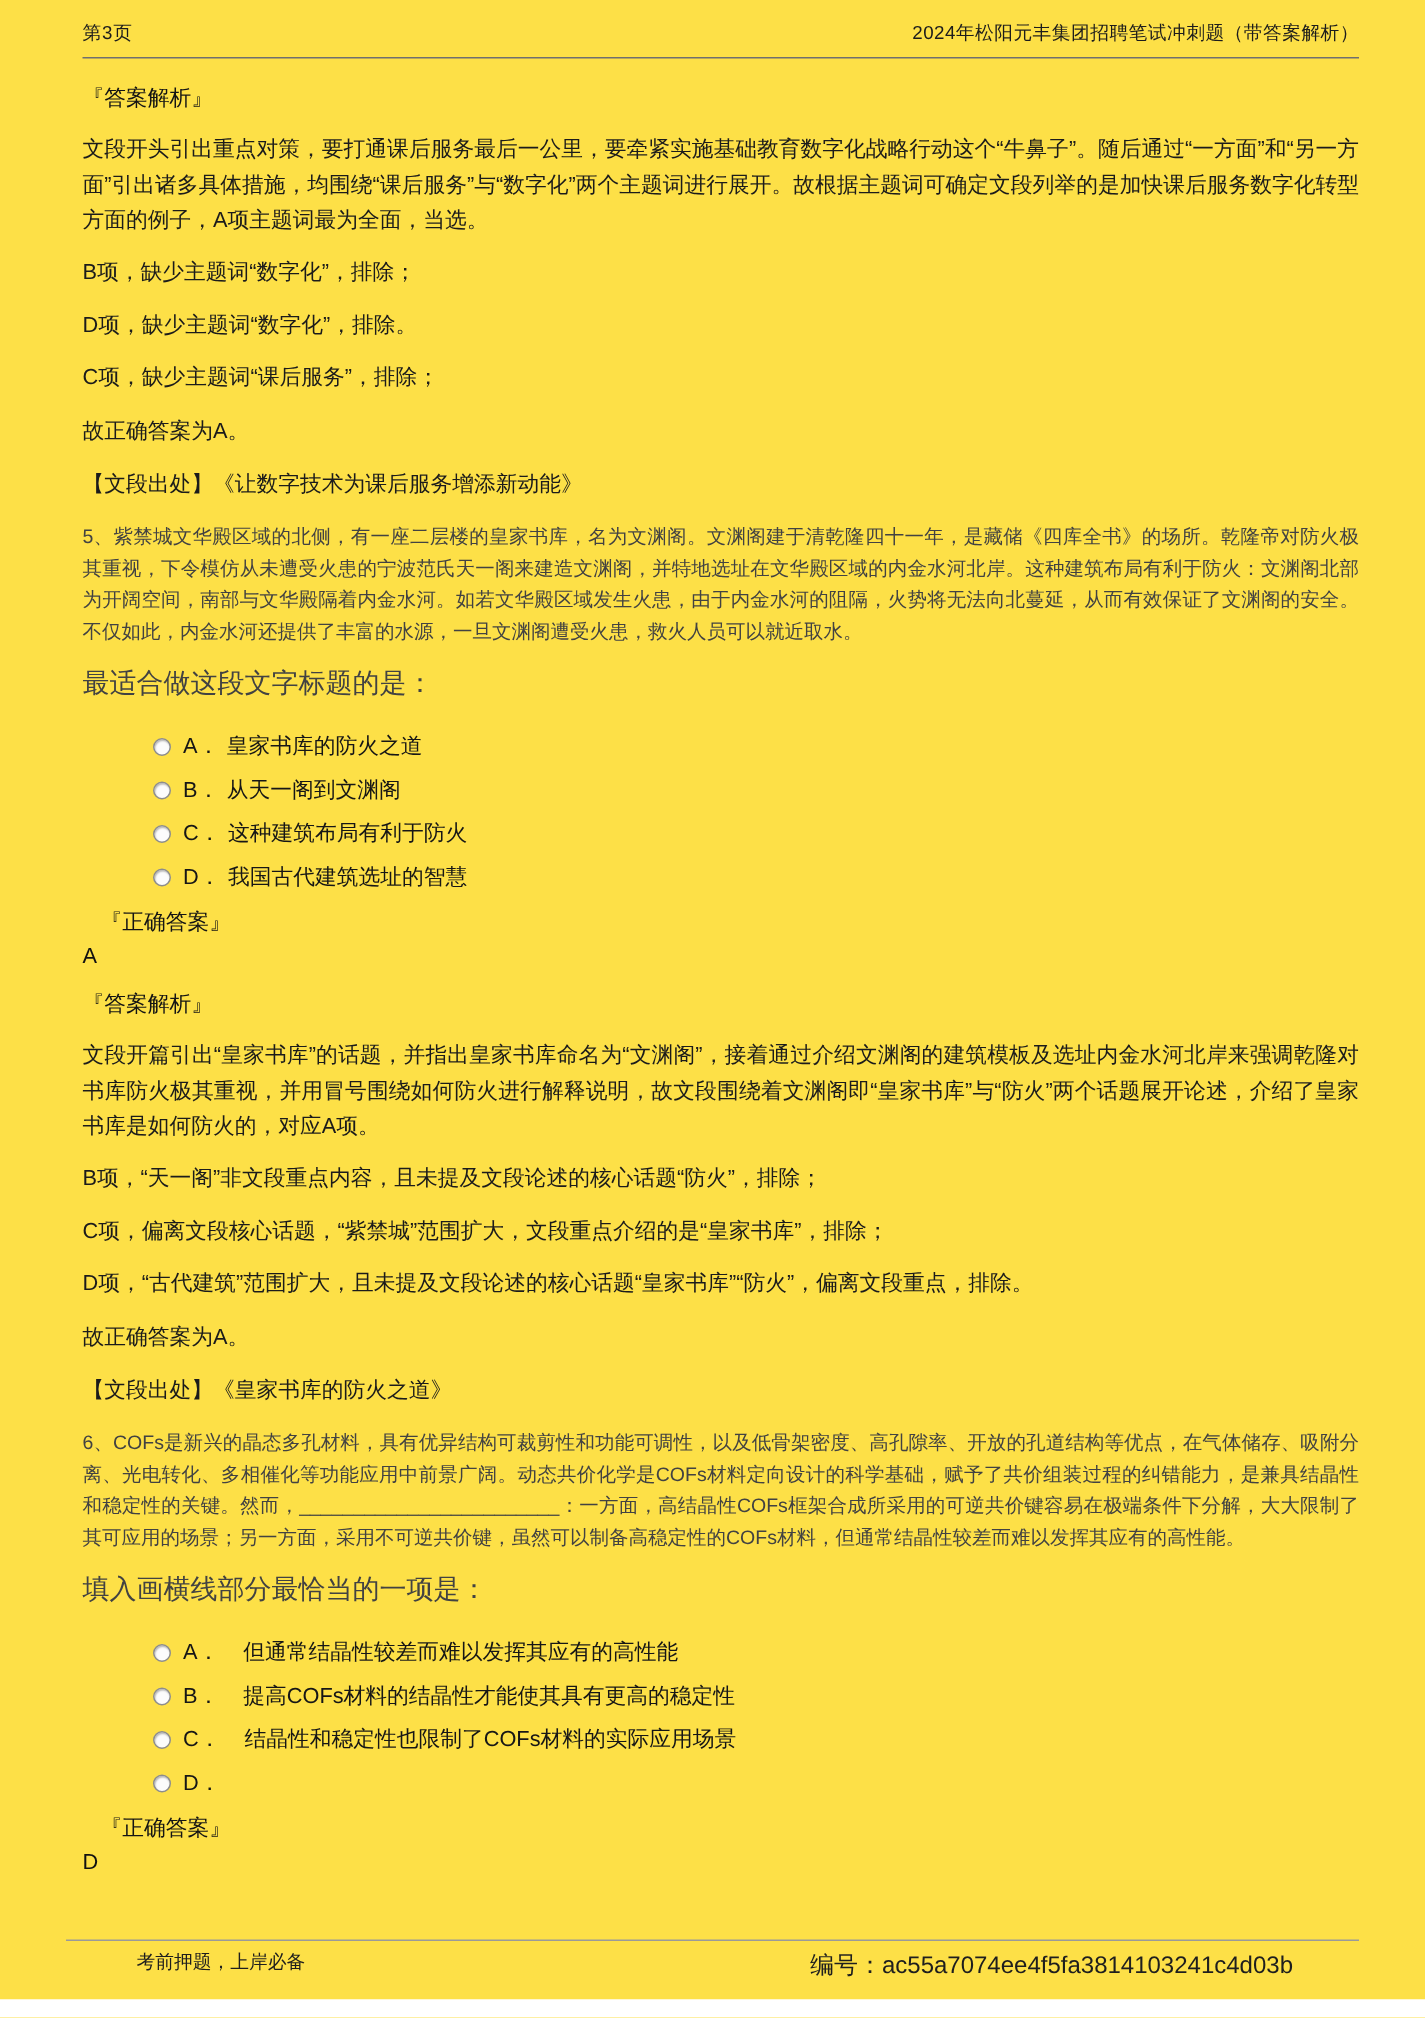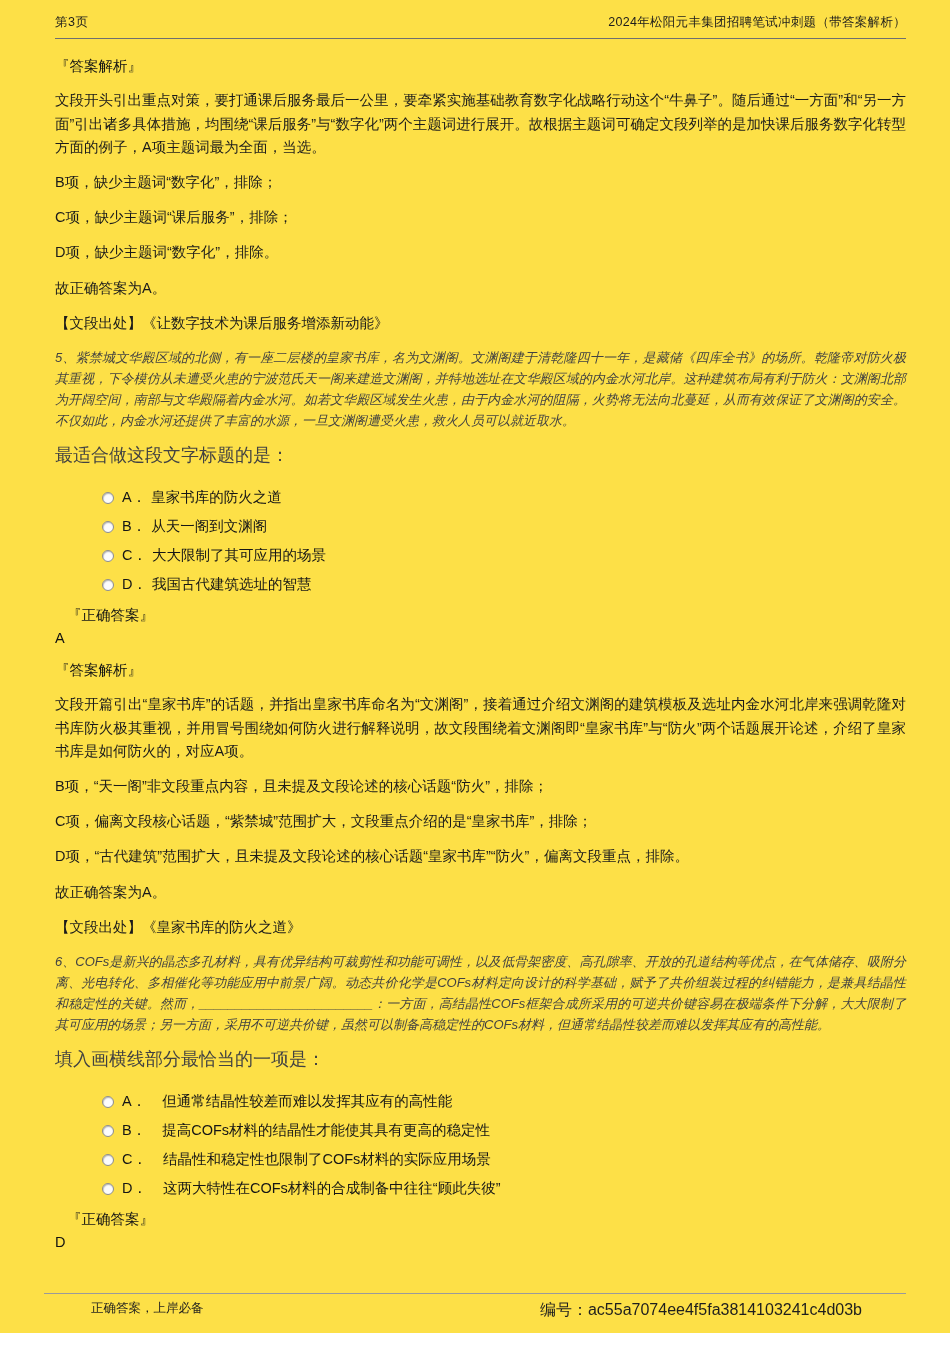--- a/index.html
+++ b/index.html
@@ -29,21 +29,21 @@
   .bracket-label{
     font-size:14.5px;color:#141414;margin:0 0 11px;line-height:1.55;
   }
   .ans-label{margin:3px 12px 1px;}
   .ans-letter{
     font-size:14.5px;color:#111;margin:0 0 11px;line-height:1.4;
     font-family:"Liberation Sans","DejaVu Sans",sans-serif;
   }
   .stem{
     font-size:13px;line-height:1.62;color:#424242;
-    margin:2px 0 11px;text-align:justify;font-style:italic;
+    margin:2px 0 11px;text-align:justify;
   }
   .prompt{
     font-size:18px;line-height:1.5;color:#424242;
     margin:0 0 19px;
   }
   .opts{margin:0 0 8px;padding-left:47px;}
   .opt{
     display:flex;align-items:center;
     margin-bottom:10px;
     font-size:14.5px;color:#161616;
@@ -80,43 +80,43 @@
     <div class="header">
       <span class="page-num">第3页</span>
       <span class="doc-title">2024年松阳元丰集团招聘笔试冲刺题（带答案解析）</span>
     </div>
 
     <div class="body-blocks">
 
       <p class="bracket-label">『答案解析』</p>
       <p class="exp">文段开头引出重点对策，要打通课后服务最后一公里，要牵紧实施基础教育数字化战略行动这个“牛鼻子”。随后通过“一方面”和“另一方面”引出诸多具体措施，均围绕“课后服务”与“数字化”两个主题词进行展开。故根据主题词可确定文段列举的是加快课后服务数字化转型方面的例子，A项主题词最为全面，当选。</p>
       <p class="exp">B项，缺少主题词“数字化”，排除；</p>
+      <p class="exp">D项，缺少主题词“数字化”，排除。</p>
       <p class="exp">C项，缺少主题词“课后服务”，排除；</p>
-      <p class="exp">D项，缺少主题词“数字化”，排除。</p>
       <p class="exp">故正确答案为A。</p>
       <p class="exp source">【文段出处】《让数字技术为课后服务增添新动能》</p>
 
       <p class="stem">5、紫禁城文华殿区域的北侧，有一座二层楼的皇家书库，名为文渊阁。文渊阁建于清乾隆四十一年，是藏储《四库全书》的场所。乾隆帝对防火极其重视，下令模仿从未遭受火患的宁波范氏天一阁来建造文渊阁，并特地选址在文华殿区域的内金水河北岸。这种建筑布局有利于防火：文渊阁北部为开阔空间，南部与文华殿隔着内金水河。如若文华殿区域发生火患，由于内金水河的阻隔，火势将无法向北蔓延，从而有效保证了文渊阁的安全。不仅如此，内金水河还提供了丰富的水源，一旦文渊阁遭受火患，救火人员可以就近取水。</p>
       <p class="prompt">最适合做这段文字标题的是：</p>
 
       <div class="opts">
         <div class="opt">
           <span class="radio"></span>
           <span class="opt-label">A．</span>
           <span class="opt-text">皇家书库的防火之道</span>
         </div>
         <div class="opt">
           <span class="radio"></span>
           <span class="opt-label">B．</span>
           <span class="opt-text">从天一阁到文渊阁</span>
         </div>
         <div class="opt">
           <span class="radio"></span>
           <span class="opt-label">C．</span>
-          <span class="opt-text">大大限制了其可应用的场景</span>
+          <span class="opt-text">这种建筑布局有利于防火</span>
         </div>
         <div class="opt">
           <span class="radio"></span>
           <span class="opt-label">D．</span>
           <span class="opt-text">我国古代建筑选址的智慧</span>
         </div>
       </div>
 
       <p class="bracket-label ans-label">『正确答案』</p>
       <p class="ans-letter">A</p>
@@ -144,27 +144,26 @@
           <span class="opt-text">提高COFs材料的结晶性才能使其具有更高的稳定性</span>
         </div>
         <div class="opt">
           <span class="radio"></span>
           <span class="opt-label">C．</span>
           <span class="opt-text">结晶性和稳定性也限制了COFs材料的实际应用场景</span>
         </div>
         <div class="opt">
           <span class="radio"></span>
           <span class="opt-label">D．</span>
-          <span class="opt-text">这两大特性在COFs材料的合成制备中往往“顾此失彼”</span>
         </div>
       </div>
 
       <p class="bracket-label ans-label">『正确答案』</p>
       <p class="ans-letter">D</p>
 
     </div>
   </div>
 
   <div class="footer">
-    <span class="slogan">正确答案，上岸必备</span>
+    <span class="slogan">考前押题，上岸必备</span>
     <span class="code"><span>编号：</span><span>ac55a7074ee4f5fa3814103241c4d03b</span></span>
   </div>
 </div>
 
 </body></html>

